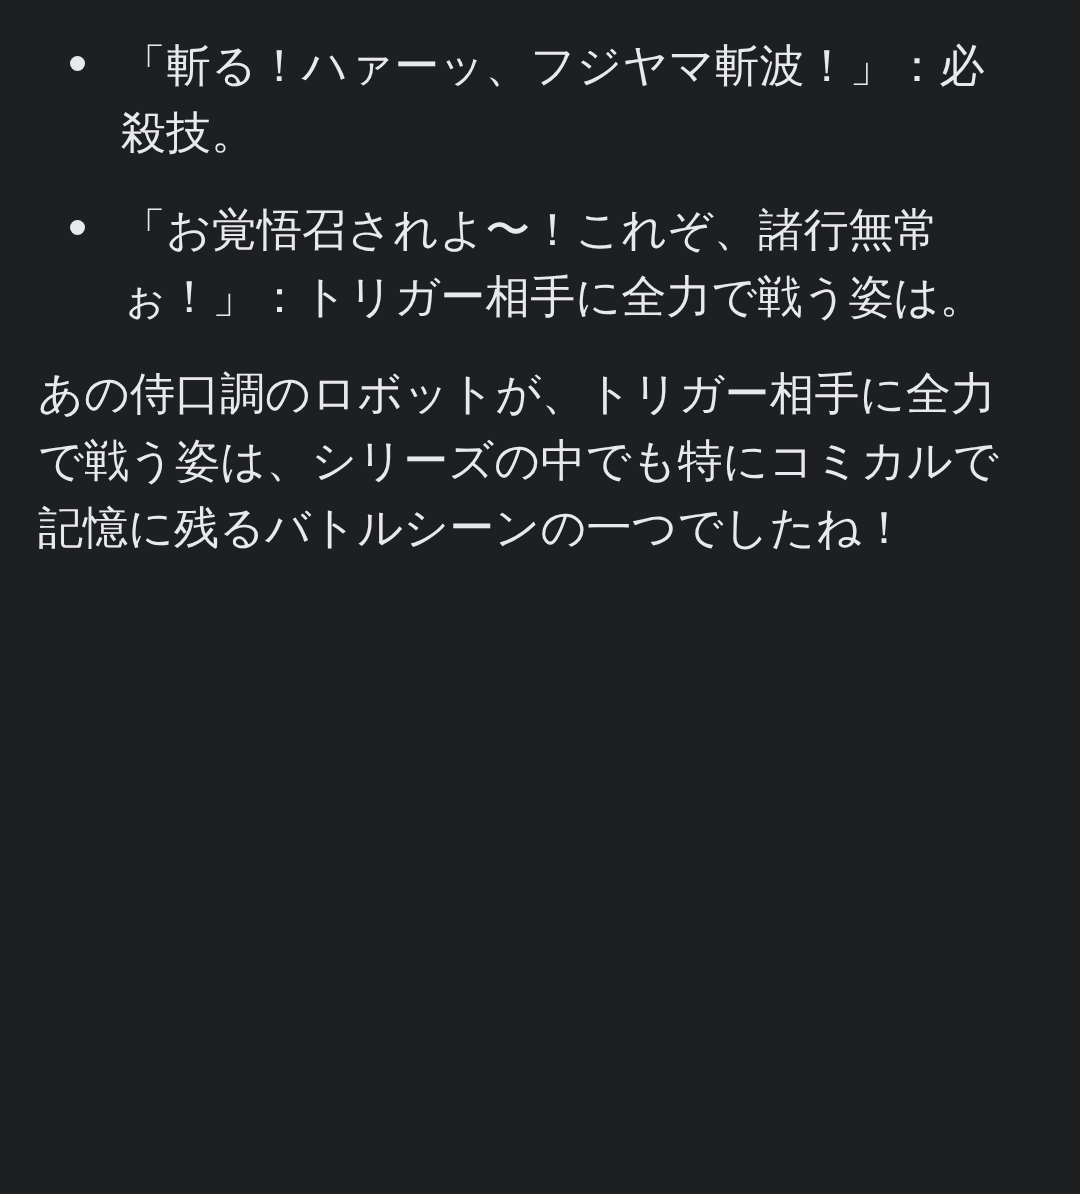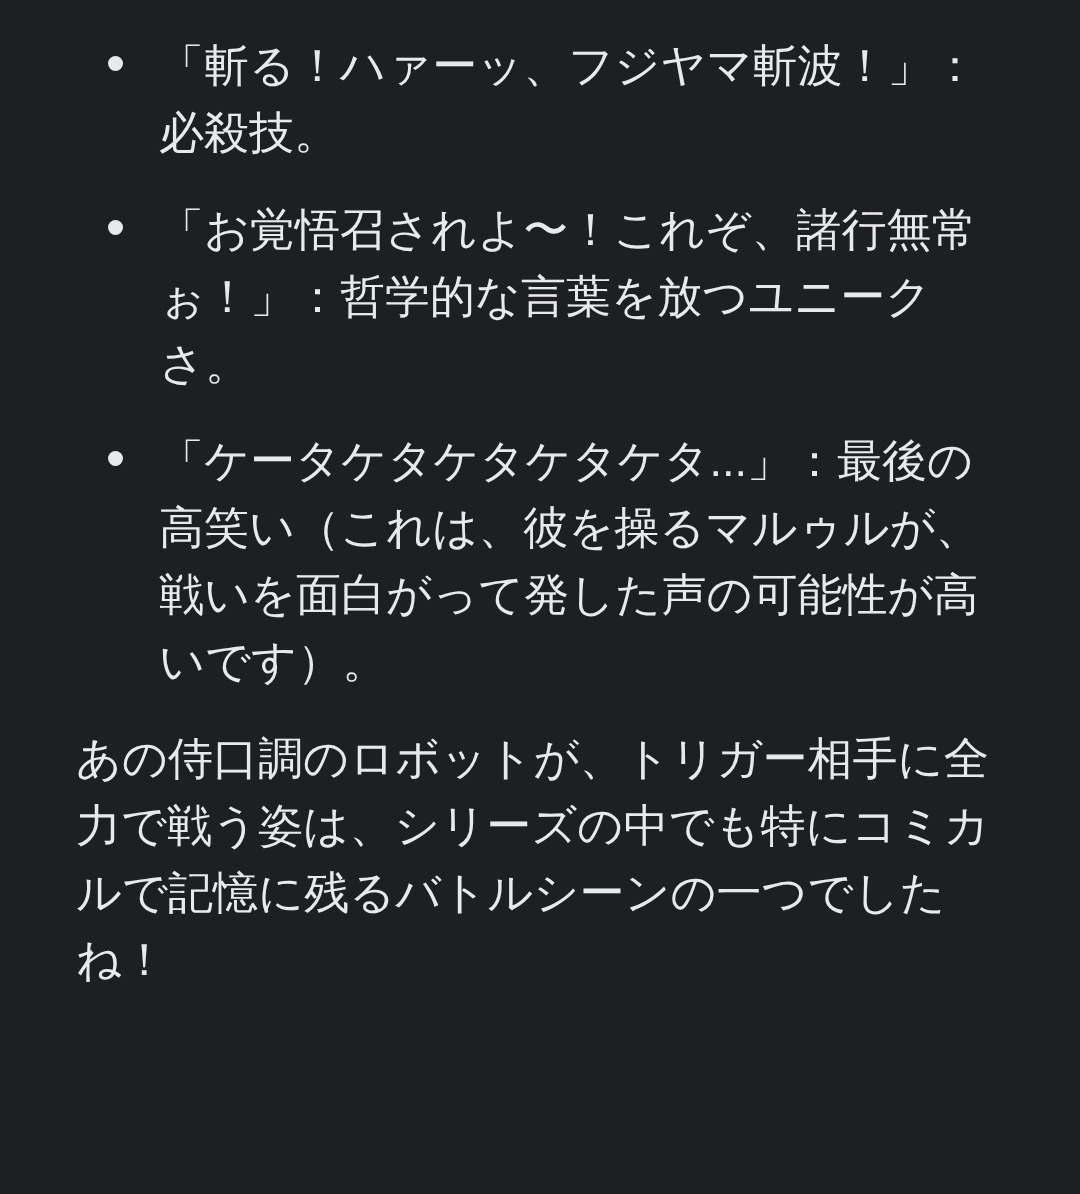--- a/index.html
+++ b/index.html
@@ -7,21 +7,21 @@
     padding: 0;
     background: #1d1f21;
   }
   .page {
     position: relative;
     width: 1080px;
     height: 1194px;
     background: #1d1f21;
     overflow: hidden;
     box-sizing: border-box;
-    padding: 32px 67px 0 76px;
+    padding: 32px 67px 0 38px;
     font-family: "Liberation Sans", "DejaVu Sans", sans-serif;
     font-size: 45px;
     line-height: 67px;
     font-weight: 400;
     color: #e8e9ed;
     letter-spacing: 0;
     text-align: left;
   }
   ul.bullet-list {
     list-style: none;
@@ -50,20 +50,17 @@
 </style>
 </head>
 <body>
 
 <div class="page">
   <ul class="bullet-list">
     <li>
       <span>「斬る！ハァーッ、フジヤマ斬波！」：必殺技。</span>
     </li>
     <li>
-      <span>「お覚悟召されよ〜！これぞ、諸行無常ぉ！」：哲学的な言葉を放つユニークさ。</span>
-    </li>
-    <li>
-      <span>「ケータケタケタケタケタ...」：最後の高笑い（これは、彼を操るマルゥルが、戦いを面白がって発した声の可能性が高いです）。</span>
+      <span>「お覚悟召されよ〜！これぞ、諸行無常ぉ！」：トリガー相手に全力で戦う姿は。</span>
     </li>
   </ul>
   <p class="closing">あの侍口調のロボットが、トリガー相手に全力で戦う姿は、シリーズの中でも特にコミカルで記憶に残るバトルシーンの一つでしたね！</p>
 </div>
 
 </body></html>

